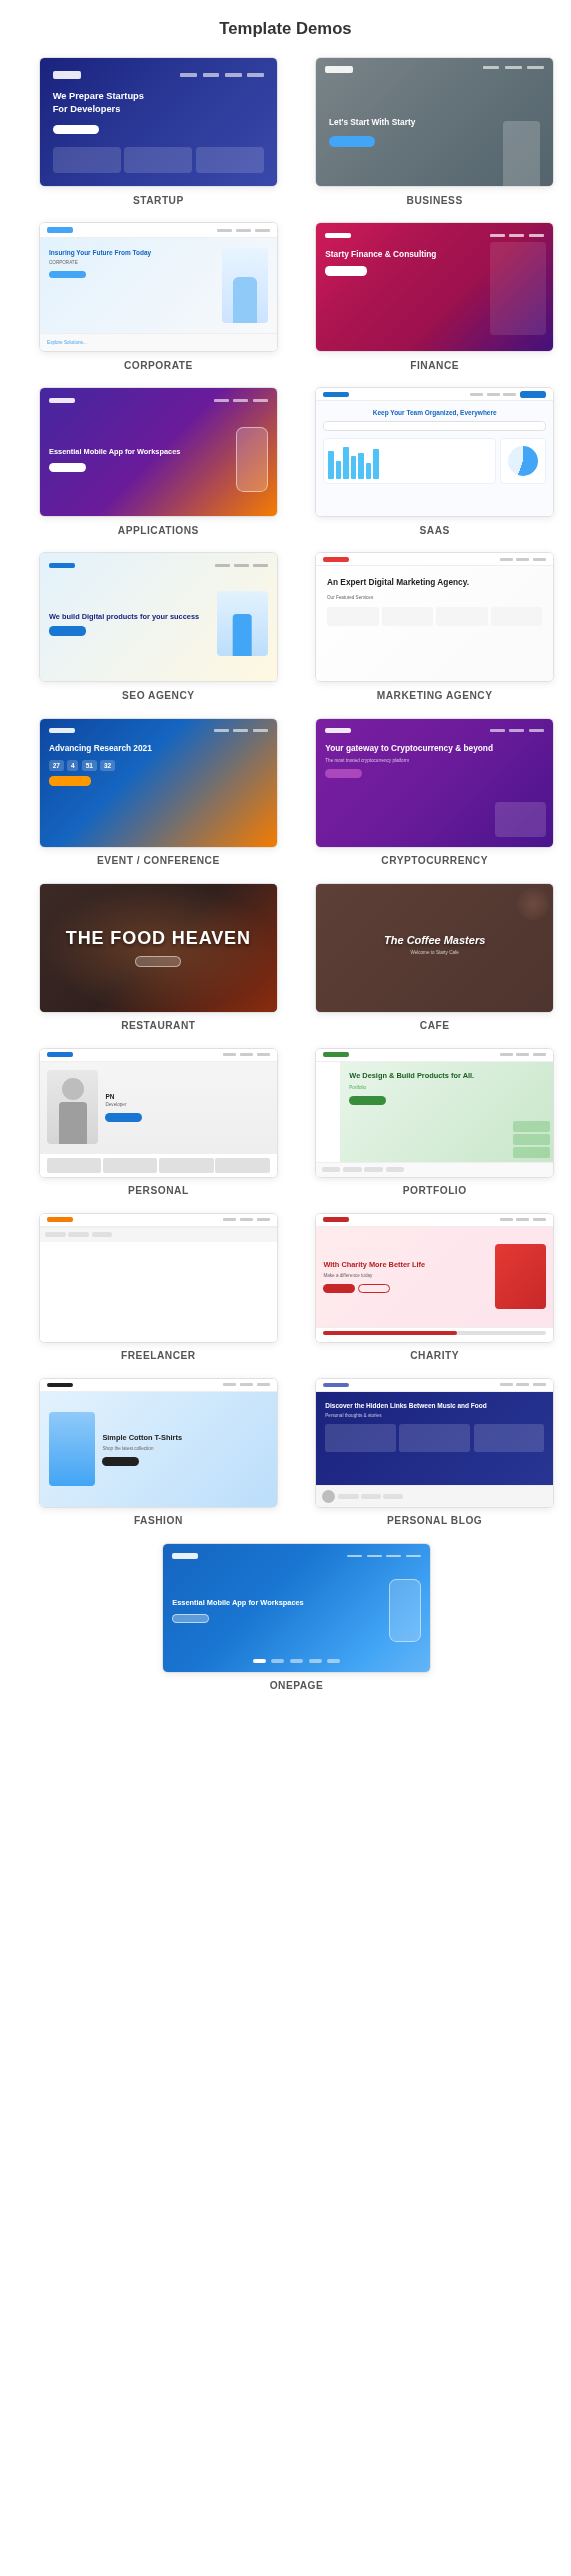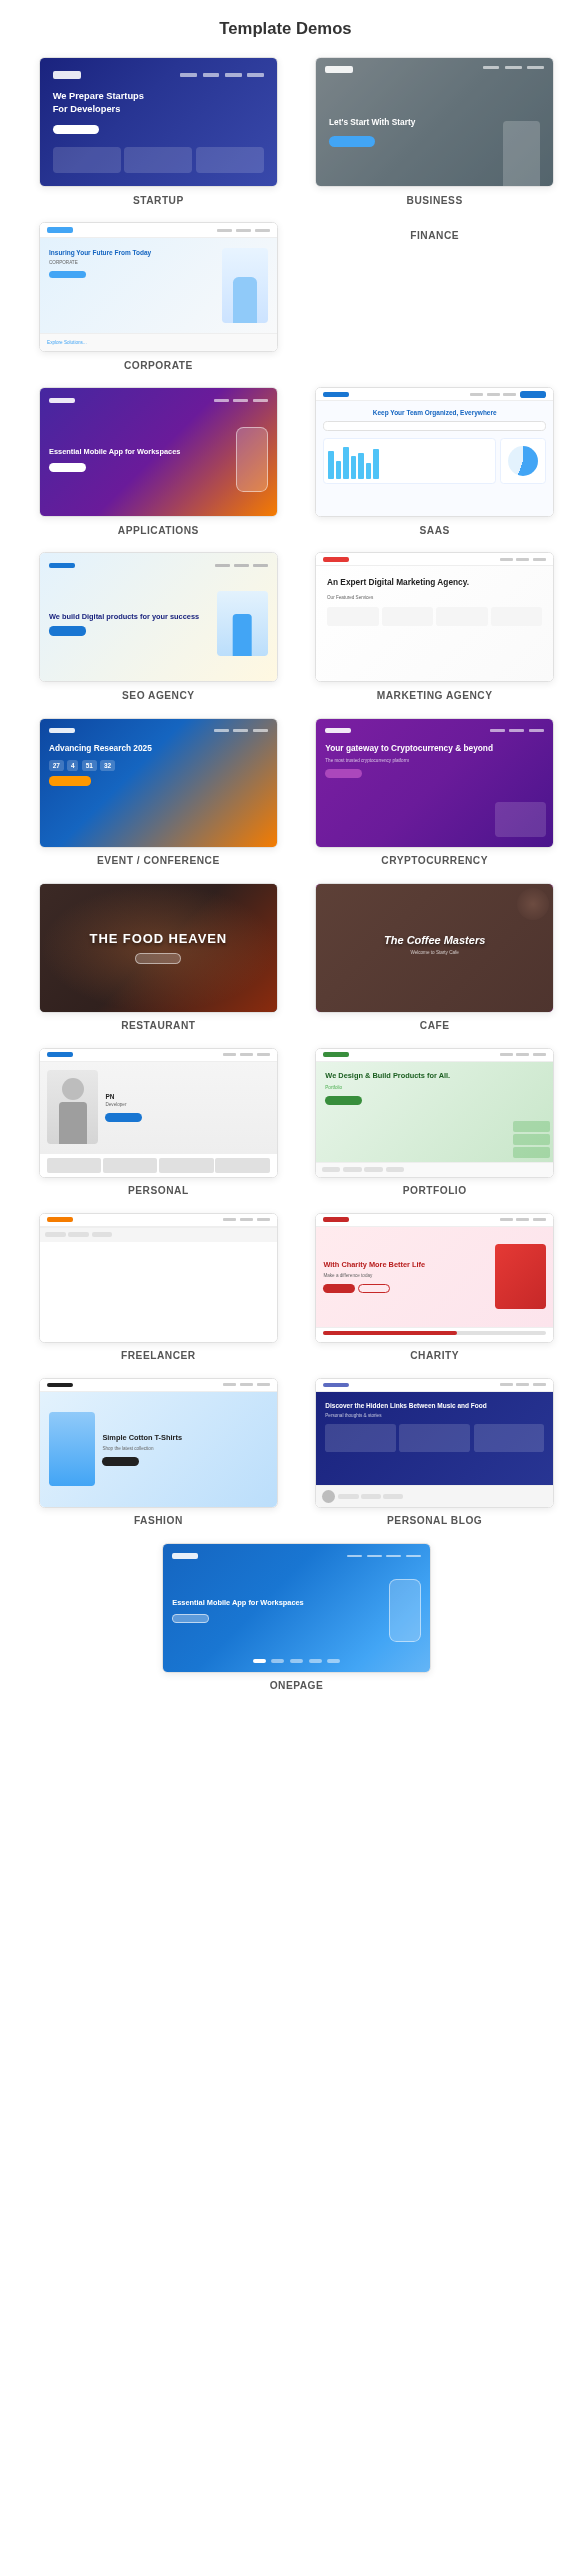--- a/index.html
+++ b/index.html
@@ -468,21 +468,21 @@
       position: absolute; top: 0; left: 0; right: 0; bottom: 0;
       background: radial-gradient(ellipse at center, rgba(180,100,50,0.4) 0%, transparent 70%);
     }
     .thumb-restaurant .rest-content {
       position: relative; z-index: 1;
       display: flex; flex-direction: column;
       justify-content: center; align-items: center;
       height: 100%; padding: 9.3px;
     }
     .thumb-restaurant .rest-title {
-      color: #fff; font-size: 13px; font-weight: 900;
+      color: #fff; font-size: 18px; font-weight: 900;
       text-align: center; letter-spacing: 0.9px;
       text-shadow: 0 1.9px 3.7px rgba(0,0,0,0.5);
       margin-bottom: 7.4px;
     }
     .thumb-restaurant .rest-btn {
       width: 46px; height: 11px;
       background: rgba(255,255,255,0.2);
       border: 0.9px solid rgba(255,255,255,0.5);
       border-radius: 5.6px;
     }
@@ -569,20 +569,21 @@
       display: flex; align-items: center; padding: 0 7.4px; gap: 3.7px;
     }
     .thumb-portfolio .port-logo { width: 26px; height: 4.6px; background: #388e3c; border-radius: 1.9px; }
     .thumb-portfolio .port-links { display: flex; gap: 3.7px; margin-left: auto; }
     .thumb-portfolio .port-link { width: 13px; height: 2.8px; background: #ccc; border-radius: 0.9px; }
     .thumb-portfolio .port-hero {
       flex: 1;
       background: linear-gradient(135deg, #e8f5e9 0%, #c8e6c9 100%);
       padding: 9.3px;
       position: relative;
+      margin-left: 24px;
     }
     .thumb-portfolio .port-title { font-size: 7.4px; font-weight: 700; color: #1b5e20; margin-bottom: 3.7px; line-height: 1.4; }
     .thumb-portfolio .port-sub { font-size: 4.6px; color: #4caf50; margin-bottom: 5.6px; }
     .thumb-portfolio .port-btn { width: 37px; height: 9.3px; background: #388e3c; border-radius: 4.6px; }
     .thumb-portfolio .port-imgs {
       position: absolute; right: 0; bottom: 0;
       display: flex; flex-direction: column; gap: 1.9px; padding: 3.7px;
     }
     .thumb-portfolio .port-img-sm { width: 37px; height: 11px; background: rgba(76,175,80,0.3); border-radius: 1.9px; }
     .thumb-portfolio .port-footer {
@@ -833,20 +834,39 @@
         </div>
         <div class="corp-footer">
           <span class="explore-link">Explore Solutions...</span>
         </div>
       </div>
     </div>
     <div class="template-label">CORPORATE</div>
   </div>
 
   <div class="template-item">
+    <div class="template-thumb">
+      <div class="thumb-finance" style="height:100%; position:relative;">
+        <div class="fin-bg"></div>
+        <div class="fin-overlay"></div>
+        <div class="fin-content">
+          <div class="fin-nav">
+            <div class="fin-logo"></div>
+            <div class="fin-links">
+              <div class="fin-link"></div>
+              <div class="fin-link"></div>
+              <div class="fin-link"></div>
+            </div>
+          </div>
+          <div class="fin-title">Starty Finance &amp; Consulting</div>
+          <div class="fin-btn"></div>
+        </div>
+        <div class="fin-persons"></div>
+      </div>
+    </div>
     <div class="template-label">FINANCE</div>
   </div>
 
   <div class="template-item">
     <div class="template-thumb">
       <div class="thumb-applications" style="height:100%;">
         <div class="app-nav">
           <div class="app-logo"></div>
           <div class="app-links">
             <div class="app-link"></div>
@@ -956,21 +976,21 @@
     <div class="template-thumb">
       <div class="thumb-event" style="height:100%;">
         <div class="evt-nav">
           <div class="evt-logo"></div>
           <div class="evt-links">
             <div class="evt-link"></div>
             <div class="evt-link"></div>
             <div class="evt-link"></div>
           </div>
         </div>
-        <div class="evt-title">Advancing Research 2025</div>
+        <div class="evt-title">Advancing Research 2021</div>
         <div class="evt-countdown">
           <div class="evt-num">27</div>
           <div class="evt-num">4</div>
           <div class="evt-num">51</div>
           <div class="evt-num">32</div>
         </div>
         <div class="evt-btn"></div>
       </div>
     </div>
     <div class="template-label">EVENT / CONFERENCE</div>

